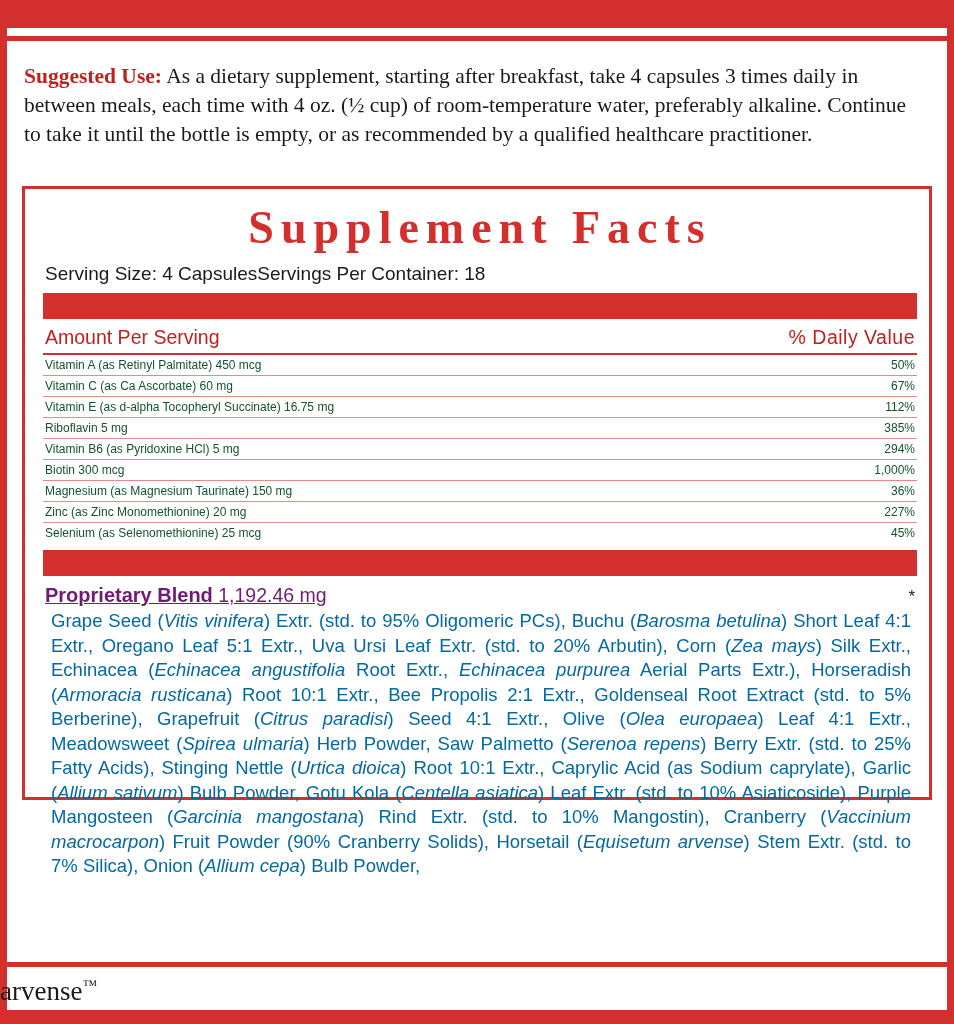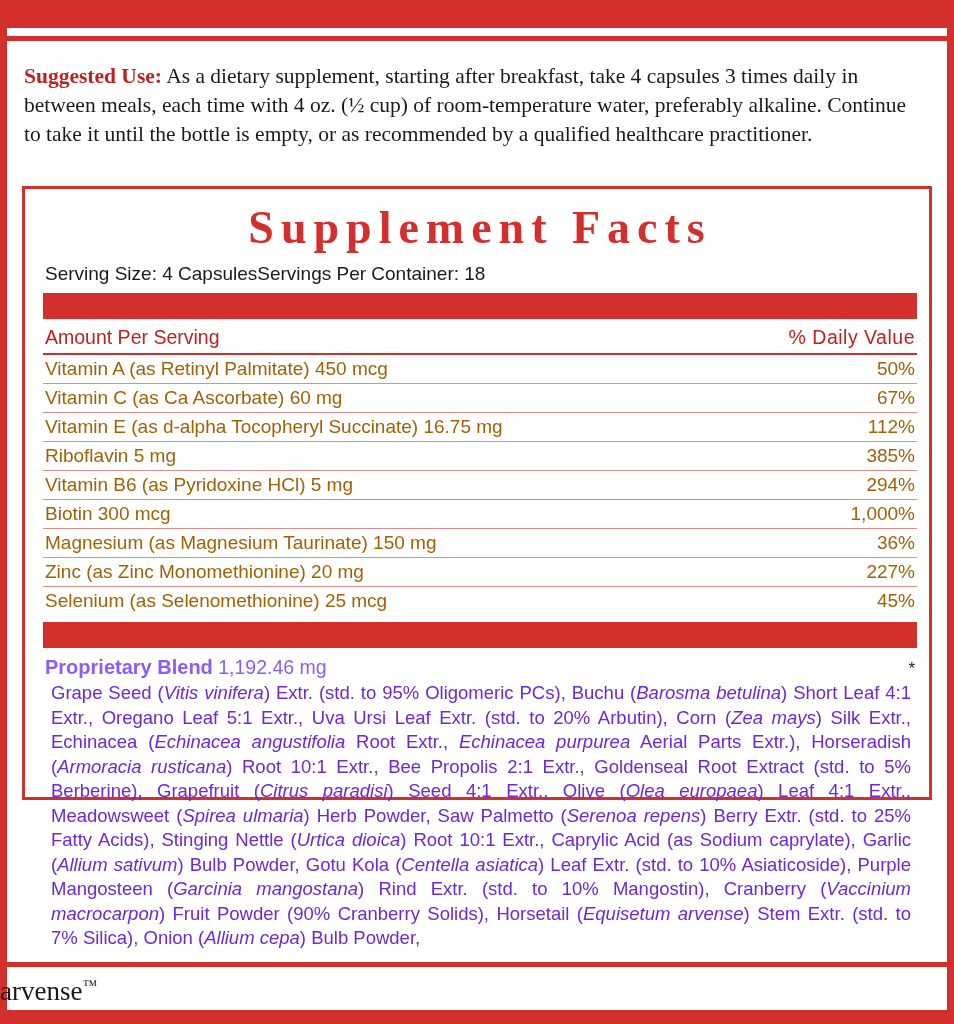--- a/index.html
+++ b/index.html
@@ -130,22 +130,22 @@
     color: #c0211f;
     margin-top: 7px;
     padding: 0 2px 4px 2px;
     border-bottom: 2.5px solid #d32f2c;
   }
   .amount-row .dv { letter-spacing: 0.5px; }
 
   table.nutrients {
     width: 100%;
     border-collapse: collapse;
-    font-size: 19px;
-    color: #a16207;
+    font-size: 12px;
+    color: #14532d;
   }
   table.nutrients td {
     border-bottom: 1px solid #e38b89;
     padding: 3px 2px 3px 2px;
     vertical-align: bottom;
   }
   table.nutrients td.val {
     text-align: right;
     white-space: nowrap;
   }
@@ -161,36 +161,37 @@
 
   .blend-head {
     display: flex;
     justify-content: space-between;
     align-items: baseline;
     margin-top: 8px;
     padding: 0 2px;
   }
   .blend-head .blend-name {
     font-size: 19.5px;
-    color: #8b5cf6;
+    color: #701a75;
+    text-decoration: underline;
   }
   .blend-head .blend-name b {
     font-weight: bold;
     font-size: 20px;
   }
   .blend-head .star {
     font-size: 17px;
     color: #1a1a1a;
   }
   .blend-body {
     margin-top: 2px;
     padding: 0 6px 0 8px;
     font-size: 18.5px;
     line-height: 24.5px;
-    color: #6d28d9;
+    color: #0369a1;
     text-align: justify;
   }
   .blend-body i { font-style: italic; }
 
   .footer-text {
     position: absolute;
     left: 0;
     top: 976px;
     width: 954px;
     font-family: "Liberation Serif", serif;

